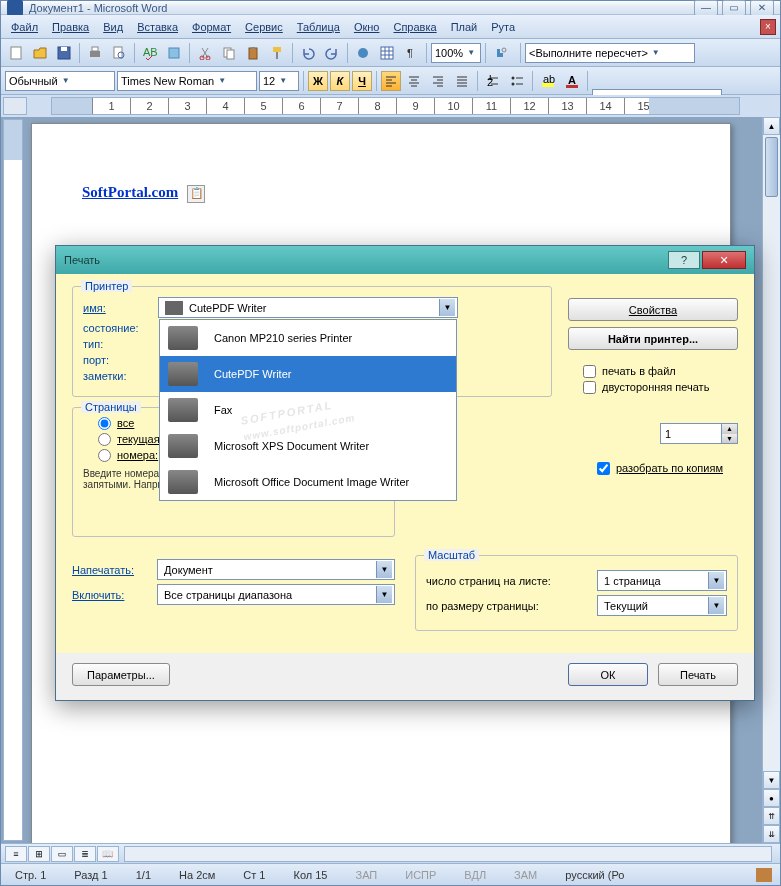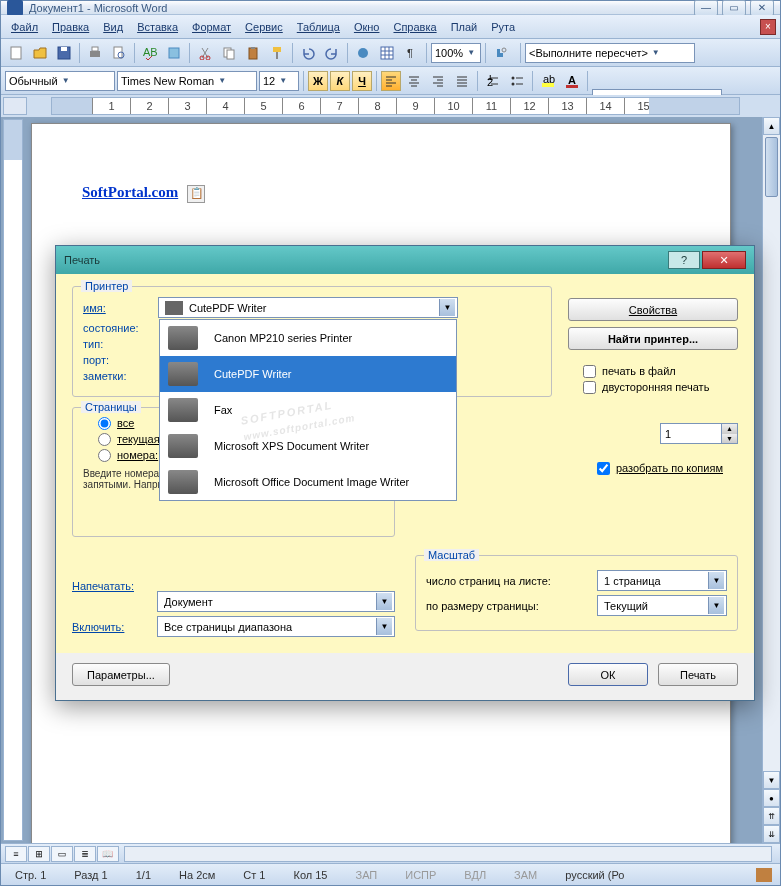--- a/index.html
+++ b/index.html
@@ -512,21 +512,21 @@
             <input type="checkbox" checked="" style="">
             <u>разобрать по копиям</u>
           </label>
       </div>
     </div>
 
     <div class="two-col" style="margin-top:8px;">
       <div>
         <div class="row">
           <div class="lbl" style="width:85px;"><u>Напечатать:</u></div>
-          <div class="combo" style="flex:1;margin-top:32px;">
+          <div class="combo" style="flex:1;">
               <span>Документ</span>
               <div class="arrow">▼</div>
             </div>
         </div>
         <div class="row">
           <div class="lbl" style="width:85px;"><u>Включить:</u></div>
           <div class="combo" style="flex:1;">
               <span>Все страницы диапазона</span>
               <div class="arrow">▼</div>
             </div>

